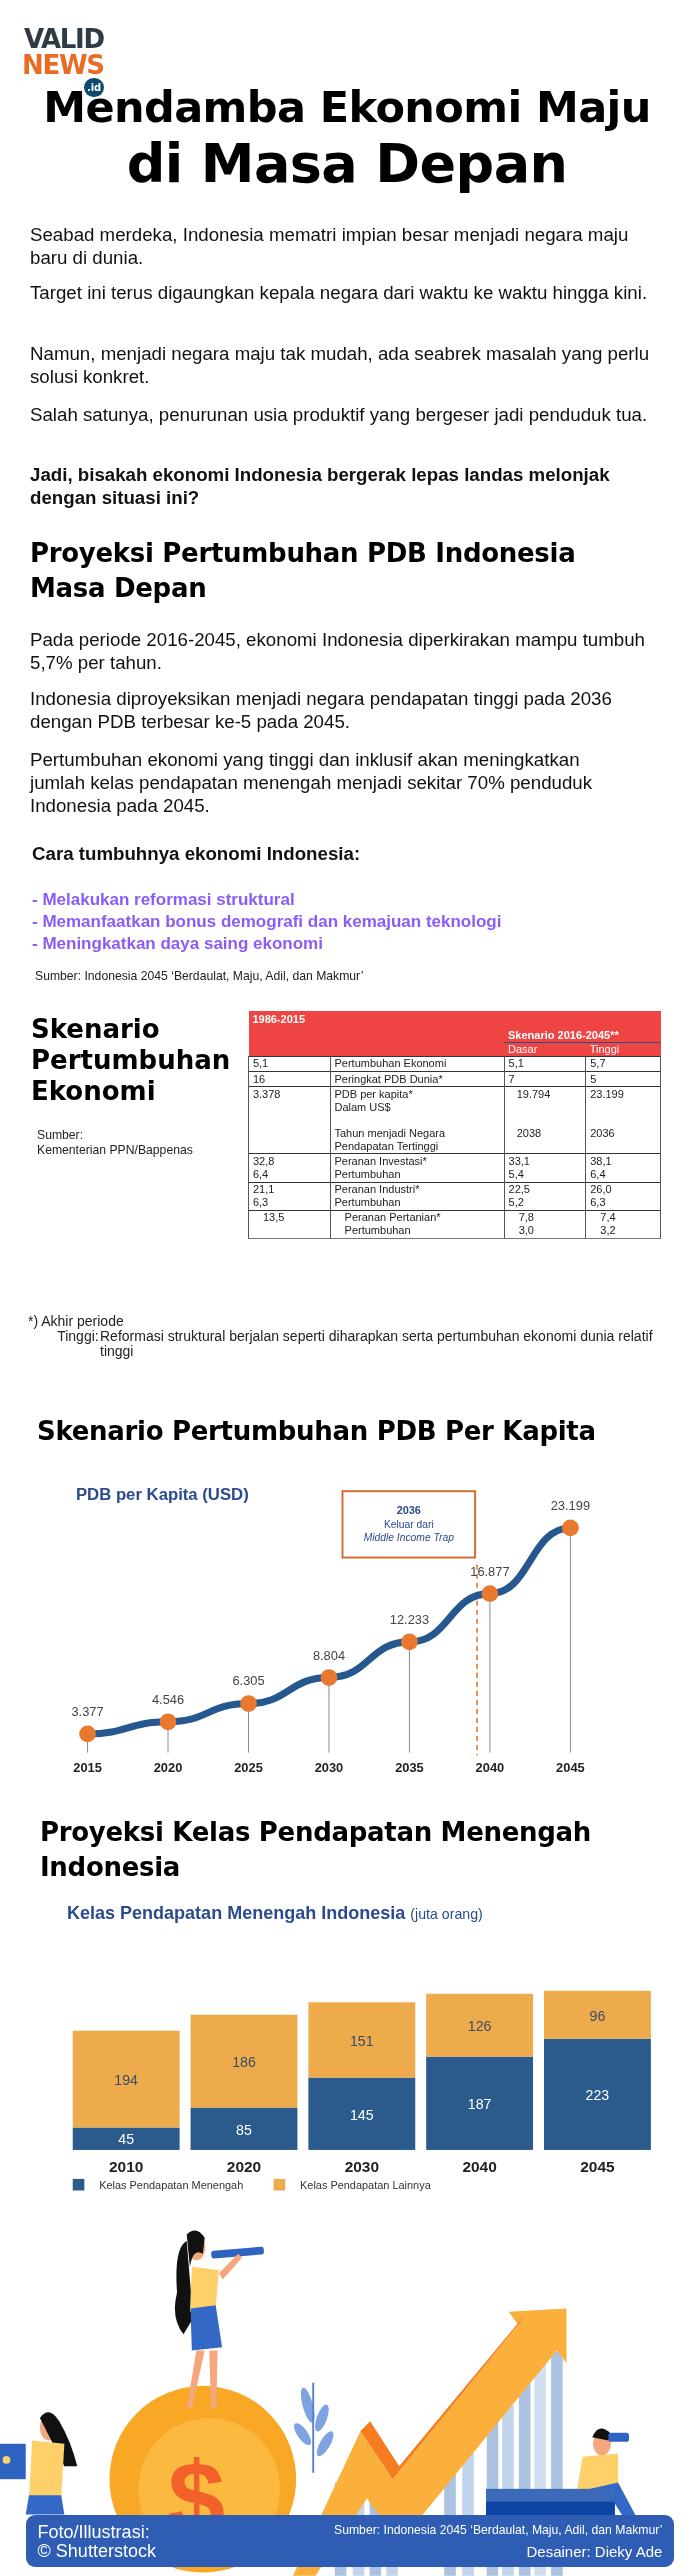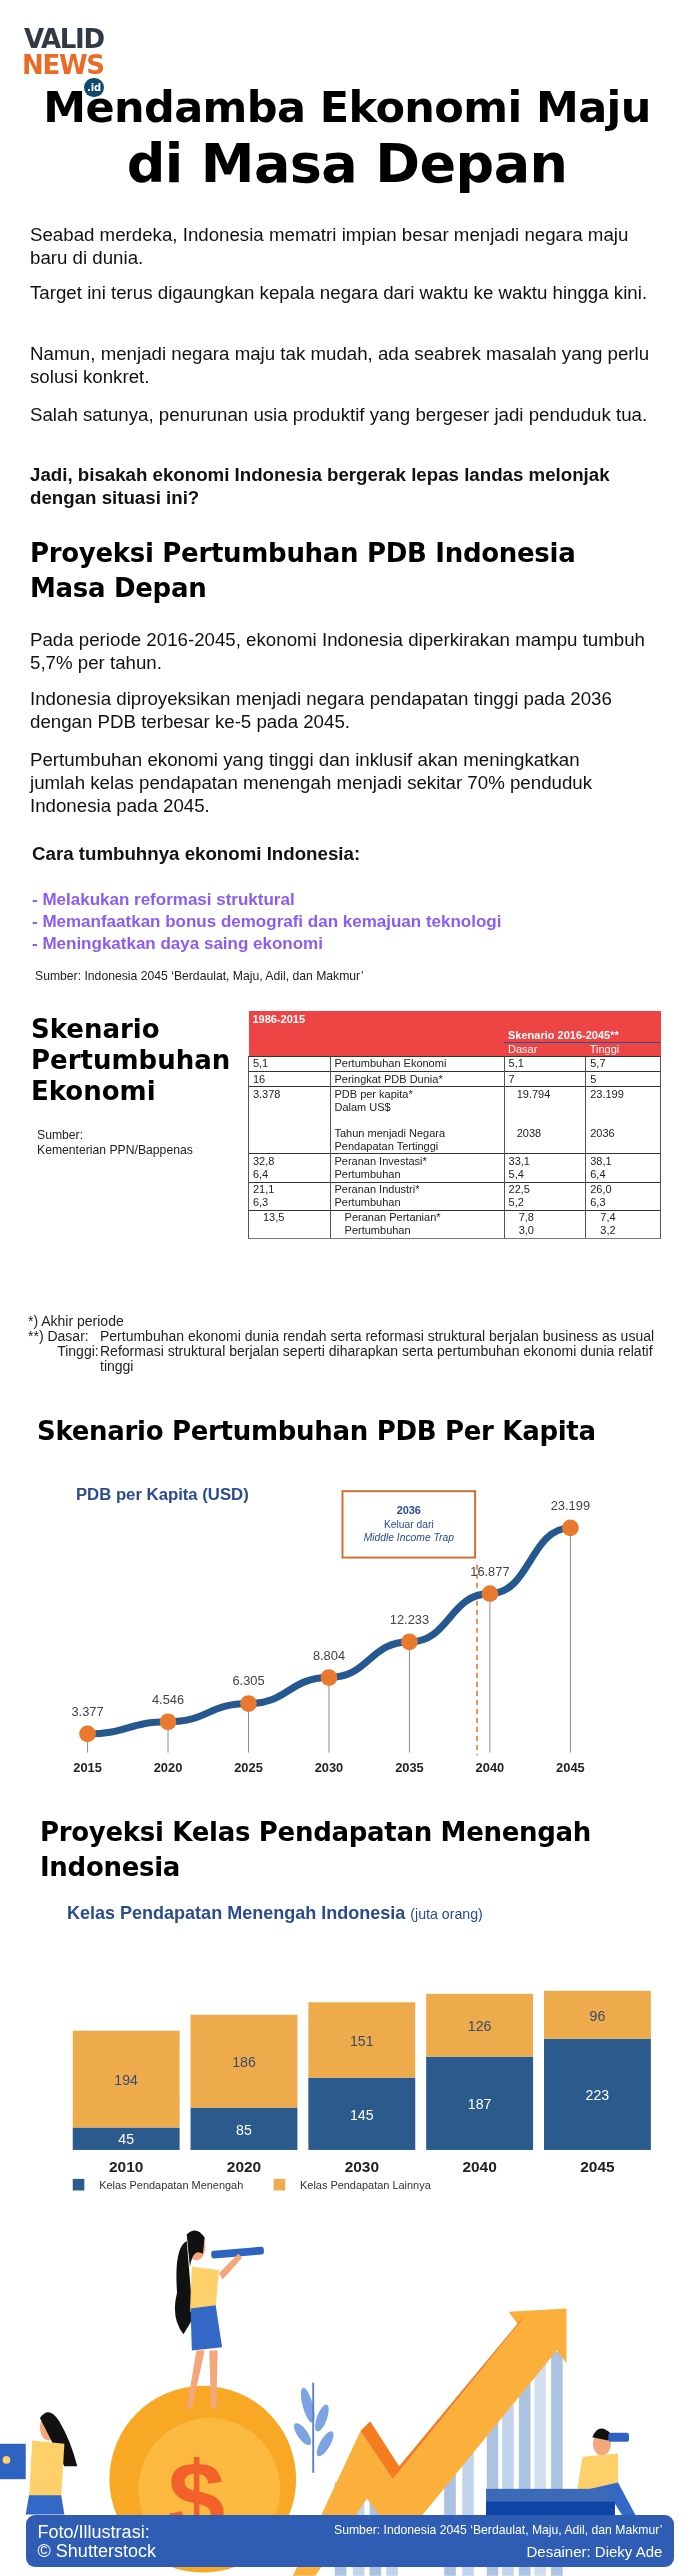--- a/index.html
+++ b/index.html
@@ -167,24 +167,20 @@
         <td style="white-space: pre-line;">7,8
 3,0</td>
         <td style="white-space: pre-line;">7,4
 3,2</td>
       </tr>
     </tbody>
 </table>
 
 <div class="abs notes">
   <div>*) Akhir periode</div>
-  <div class="row">
-    <div style="width:72px">**) Dasar:</div>
-    <div class="txt">Pertumbuhan ekonomi dunia rendah serta reformasi struktural berjalan business as usual</div>
-  </div>
   <div class="row">
     <div style="width:72px; text-align:right; padding-right:1.3px;">Tinggi:</div>
     <div class="txt">Reformasi struktural berjalan seperti diharapkan serta pertumbuhan ekonomi dunia relatif tinggi</div>
   </div>
 </div>
 
 <h2 class="abs h2" style="top:1414px; left:37px;">Skenario Pertumbuhan PDB Per Kapita</h2>
 
 <svg class="abs" id="line-chart" style="left:0; top:1468px;" width="694" height="322" viewBox="0 2280 1078 500">
     <text x="118" y="2330" font-size="26" fill="#2b4b8e" font-weight="700">PDB per Kapita (USD)</text>

